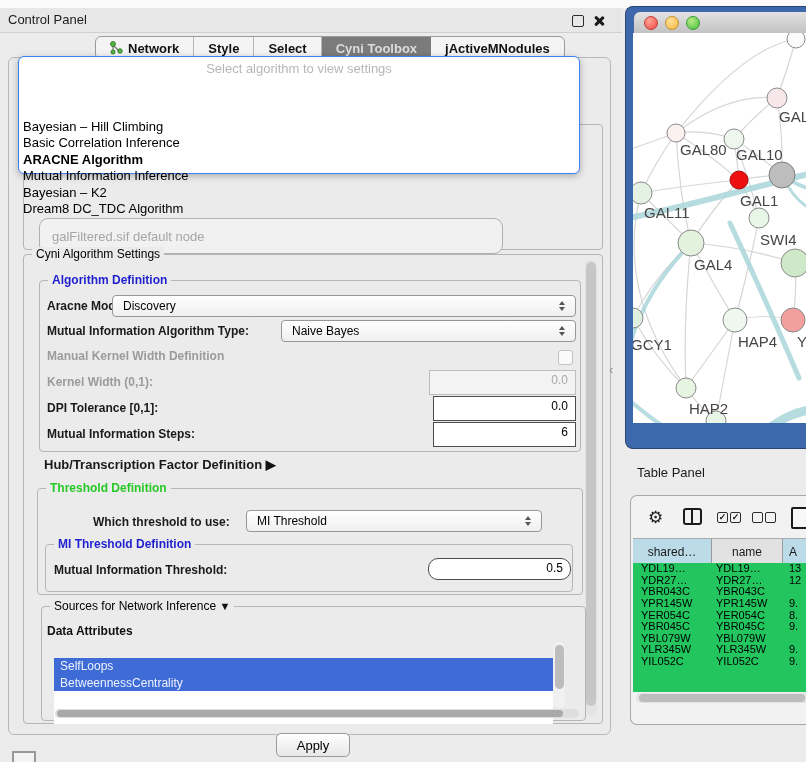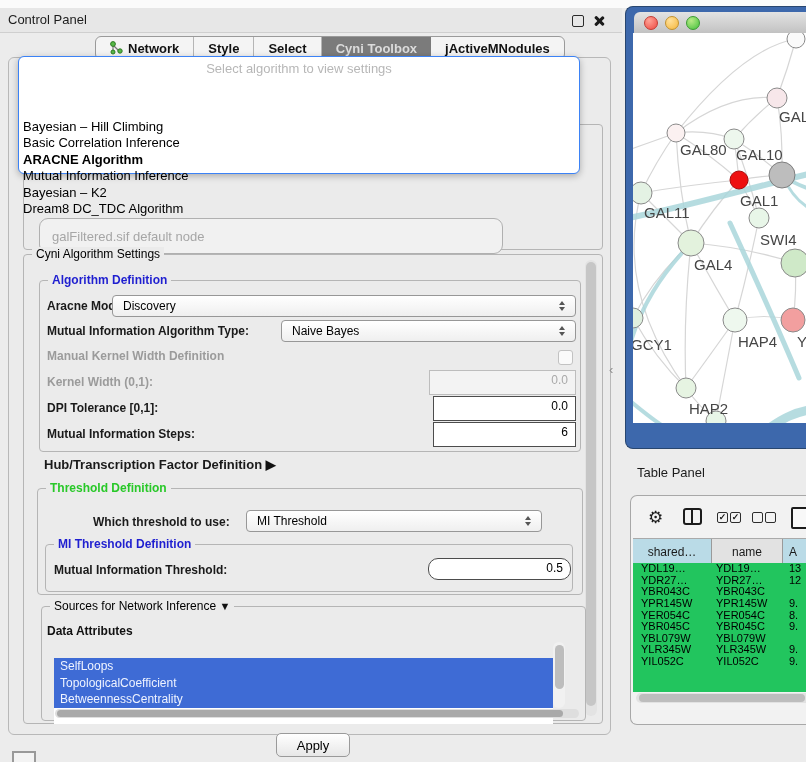--- a/index.html
+++ b/index.html
@@ -172,21 +172,20 @@
 
   <div class="gbox" style="left:32px;top:548px;width:543px;height:113px;">
     <span class="gt" style="font-weight:normal;">
       <span>Sources for Network Inference</span>
       <span class="tri-d"> ▼</span>
     </span>
   </div>
   <span id="attr-label">Data Attributes</span>
   <div id="attr-list" class="abs">
       <div class="attr-item">SelfLoops</div>
-      <div class="attr-item">TopologicalCoefficient</div>
       <div class="attr-item">BetweennessCentrality</div>
     </div>
   <div id="attr-vscroll" class="abs">
       <div id="attr-vthumb"></div>
     </div>
   <div id="attr-hscroll" class="abs">
       <div id="attr-hthumb"></div>
     </div>
 
   <div id="apply-btn" class="abs">Apply</div>

